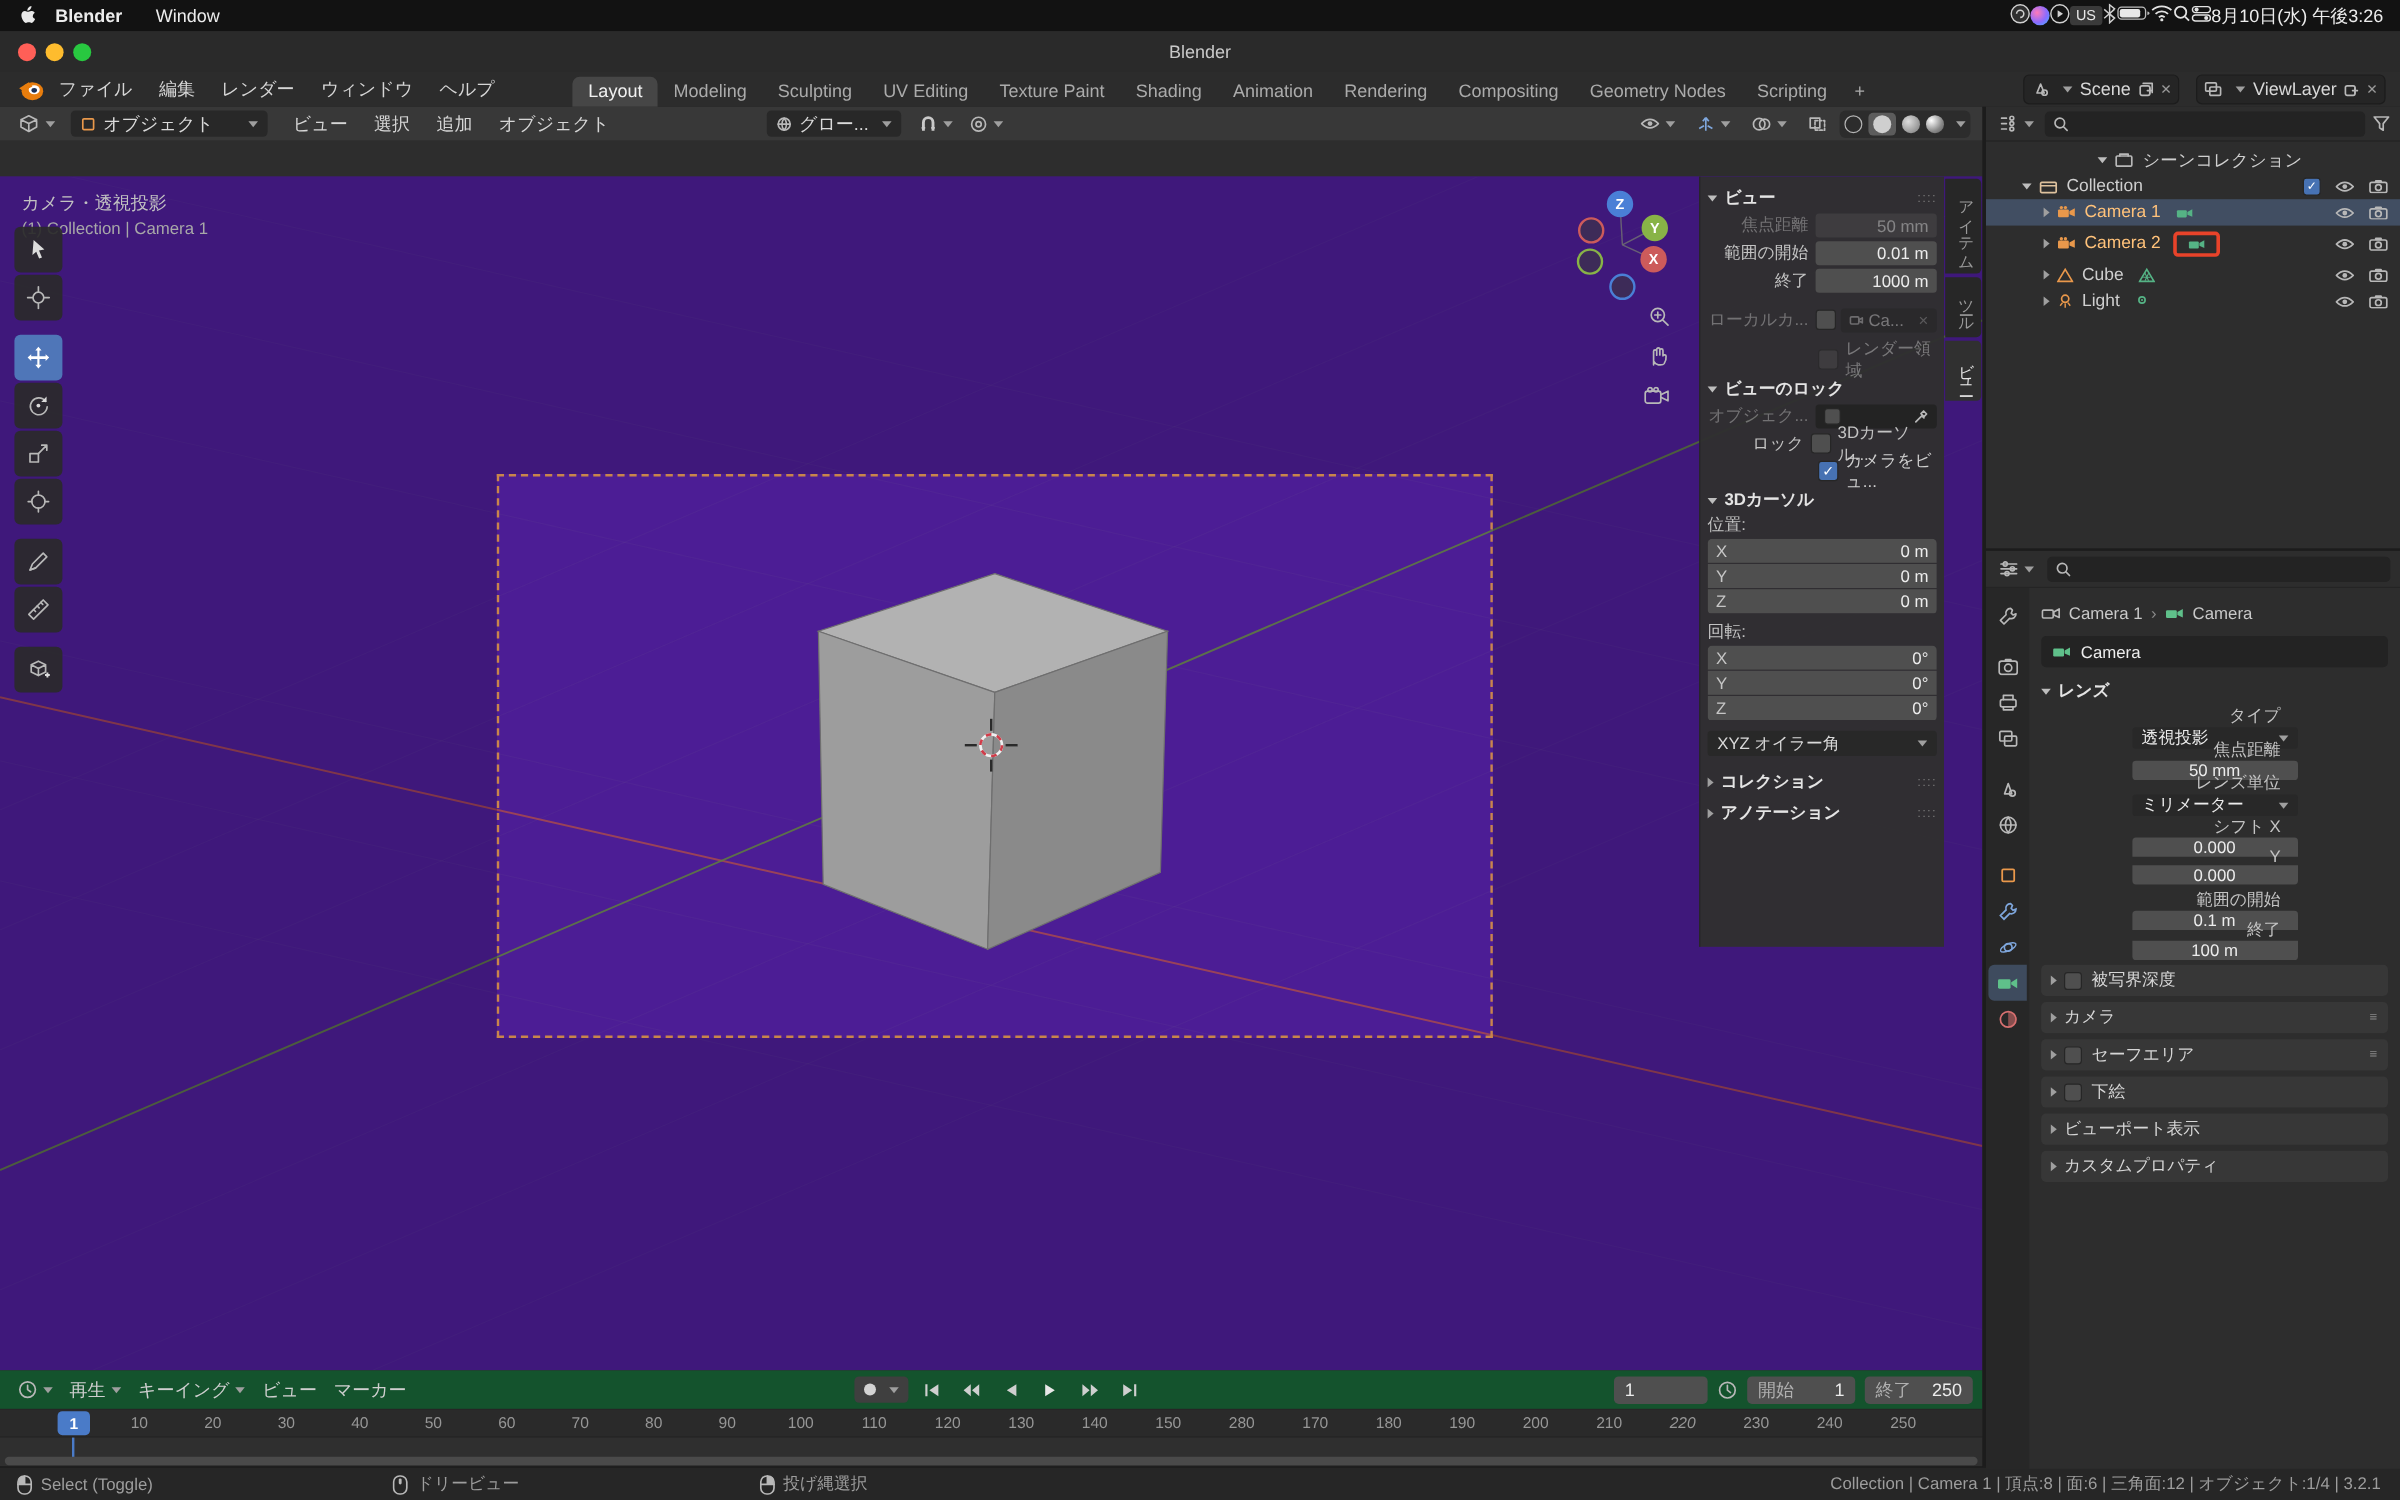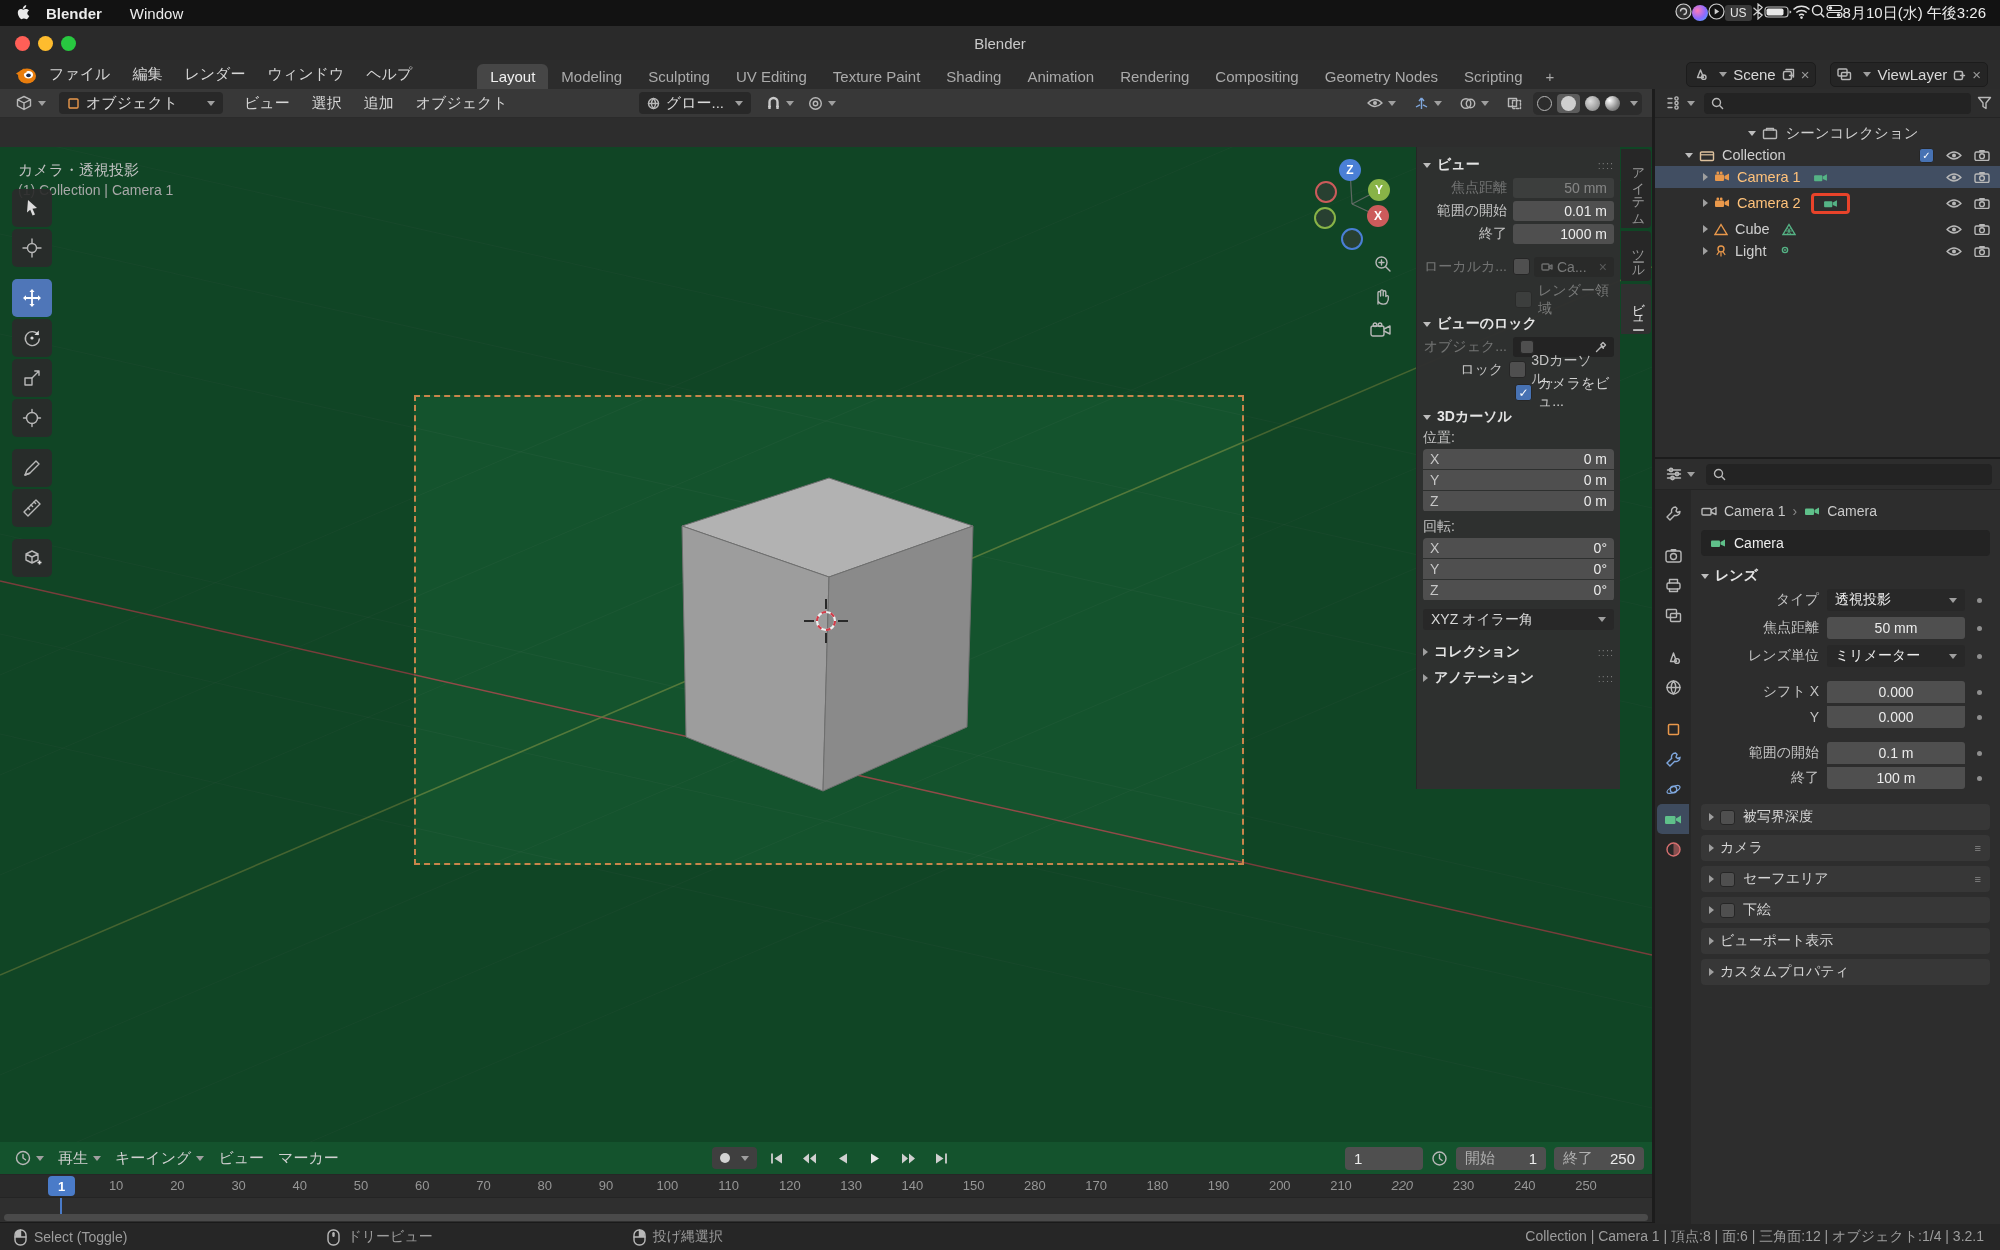--- a/index.html
+++ b/index.html
@@ -31,21 +31,21 @@
   .ws-add{padding:4px 10px;color:#ababab;}
   .tb-widget{display:flex;align-items:center;background:#252525;border:1px solid #1c1c1c;border-radius:5px;height:23px;padding:0 6px;gap:6px;color:#d8d8d8;}
   
   #row2{left:0;top:89px;width:1652px;height:28px;background:#383838;display:flex;align-items:center;border-bottom:1px solid #2b2b2b;}
   #row3{left:0;top:117px;width:1652px;height:30px;background:#303030;display:flex;align-items:center;border-bottom:1px solid #262626;}
   .hbtn{display:flex;align-items:center;padding:0 7px;height:24px;border-radius:4px;color:#cfcfcf;}
   .dd{display:flex;align-items:center;background:#282828;border-radius:4px;height:22px;padding:0 8px;gap:6px;color:#dadada;}
   .lbl-dim{color:#989898;}
   .ball{width:15px;height:15px;border-radius:50%;display:inline-block;}
   
-  #viewport{left:0;top:147px;width:1652px;height:995px;background:#14532d;overflow:hidden;}
+  #viewport{left:0;top:147px;width:1652px;height:995px;background:#4c1d95;overflow:hidden;}
   #camframe{position:absolute;left:414px;top:248px;width:826px;height:466px;border:2px dashed #c9854b;box-shadow:0 0 0 2000px rgba(0,0,0,0.17);}
   #vp-text{position:absolute;left:18px;top:12px;line-height:21px;color:#c2c2c2;}
   #vp-text .sub{color:#a8a8a8;font-size:14px;}
   
   #toolcol{position:absolute;left:12px;top:42px;width:42px;display:flex;flex-direction:column;gap:2px;}
   .tool{width:40px;height:38px;background:rgba(42,42,42,0.92);display:flex;align-items:center;justify-content:center;border-radius:5px;}
   .tool.active{background:#4f76b8;}
   .tool-gap{height:8px;}
   
   .giz-ball{position:absolute;width:22px;height:22px;border-radius:50%;display:flex;align-items:center;justify-content:center;font-size:12px;color:#fff;font-weight:bold;}
@@ -94,21 +94,21 @@
   .ol-active{background:rgba(90,120,165,0.45);}
   .ol-sel-name{color:#ffc27a;}
   .ann-box{display:inline-flex;align-items:center;justify-content:center;border:3px solid #e8432a;border-radius:4px;padding:2px 9px;margin-left:10px;}
   #props{left:1655px;top:457px;width:345px;height:765px;background:#2d2d2d;border-top:2px solid #1c1c1c;}
   #pr-header{height:30px;display:flex;align-items:center;gap:8px;padding:0 8px;border-bottom:1px solid #242424;}
   #pr-strip{position:absolute;left:0;top:31px;width:36px;height:734px;background:#272727;display:flex;flex-direction:column;align-items:center;}
   .pt{width:32px;height:30px;display:flex;align-items:center;justify-content:center;border-radius:5px 0 0 5px;}
   .pt.active{background:#3e4b5e;}
   .pt-gap{height:12px;}
   #pr-body{position:absolute;left:36px;top:31px;right:0;bottom:0;padding:8px 10px 0 10px;font-size:14px;}
-  .pr-row{display:flex;align-items:center;height:24px;margin-bottom:4px;}
+  .pr-row{display:flex;align-items:center;height:24px;margin-bottom:4px;flex-direction:column;}
   .pr-lbl{width:118px;text-align:right;margin-right:8px;color:#c3c3c3;white-space:nowrap;}
   .pr-ctl{width:138px;display:flex;align-items:center;justify-content:center;background:#4f4f4f;border-radius:3px;height:22px;color:#ececec;}
   .pr-dd{background:#282828;justify-content:space-between;padding:0 8px;box-sizing:border-box;width:138px;}
   .pr-dot{width:5px;height:5px;border-radius:50%;background:#8f8f8f;margin-left:12px;}
   .pr-sec{display:flex;align-items:center;height:26px;background:#373737;border-radius:4px;margin-bottom:5px;padding:0 8px;color:#d6d6d6;}
   .bc{display:flex;align-items:center;gap:7px;color:#c9c9c9;height:26px;}
   .name-field{display:flex;align-items:center;gap:8px;background:#232323;border-radius:4px;height:26px;padding:0 9px;color:#eee;margin:6px 0 8px 0;}
 </style>
 </head>
 <body>

